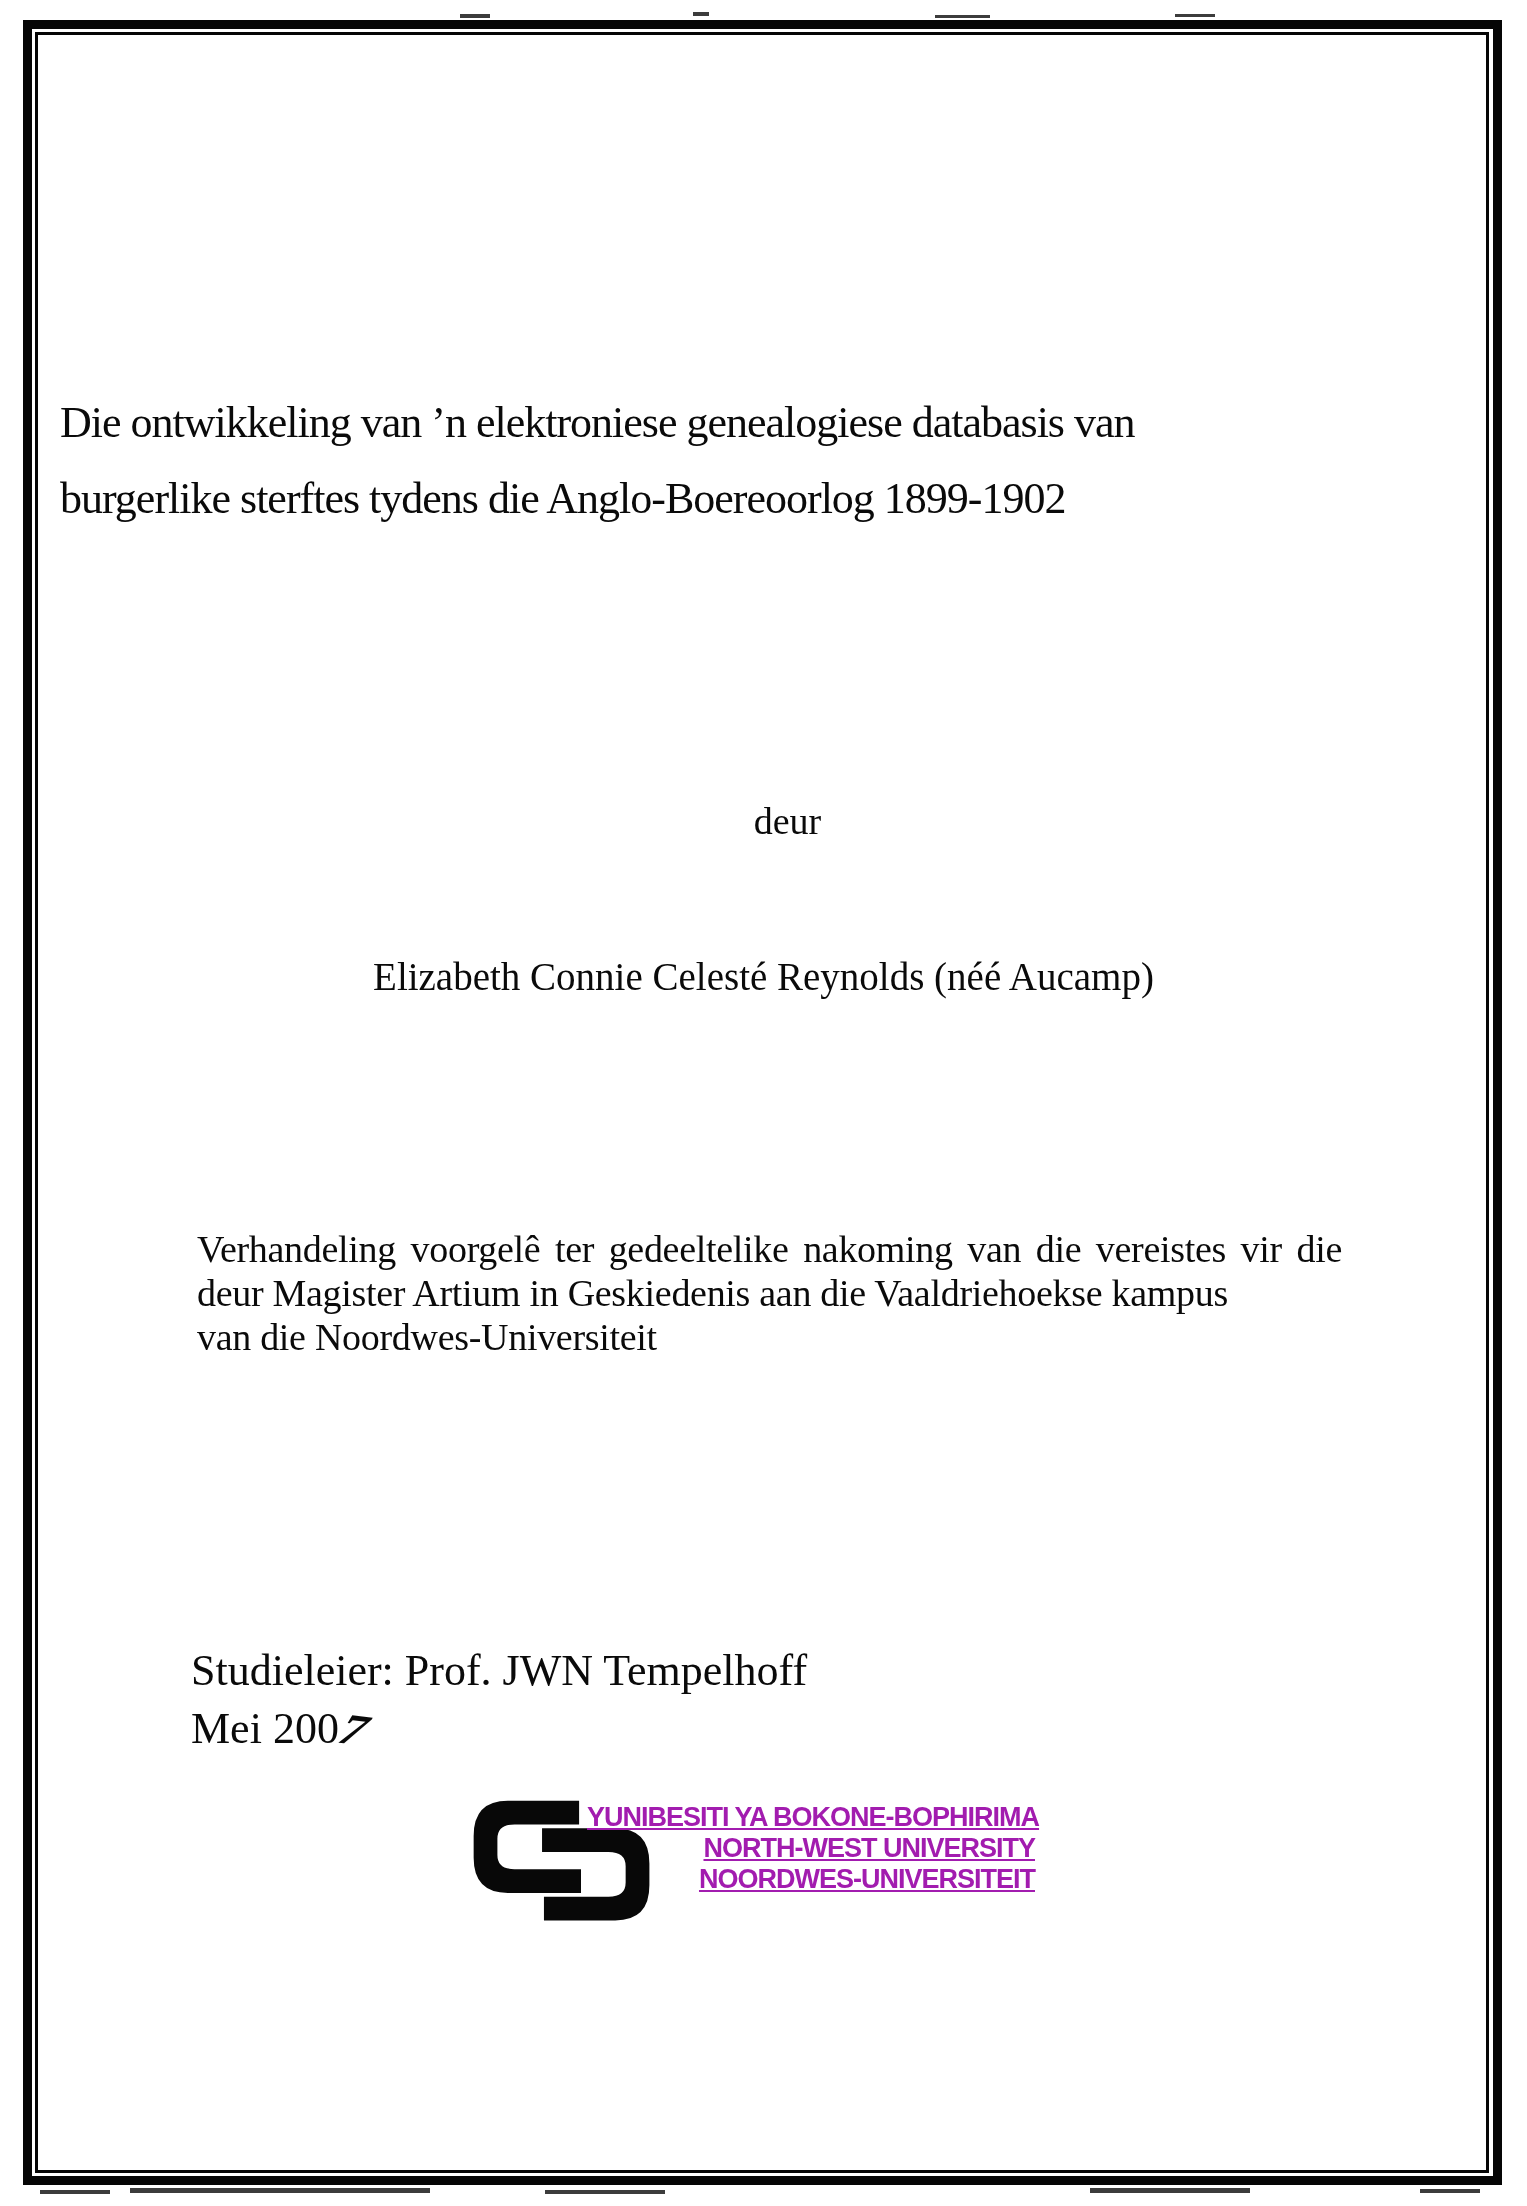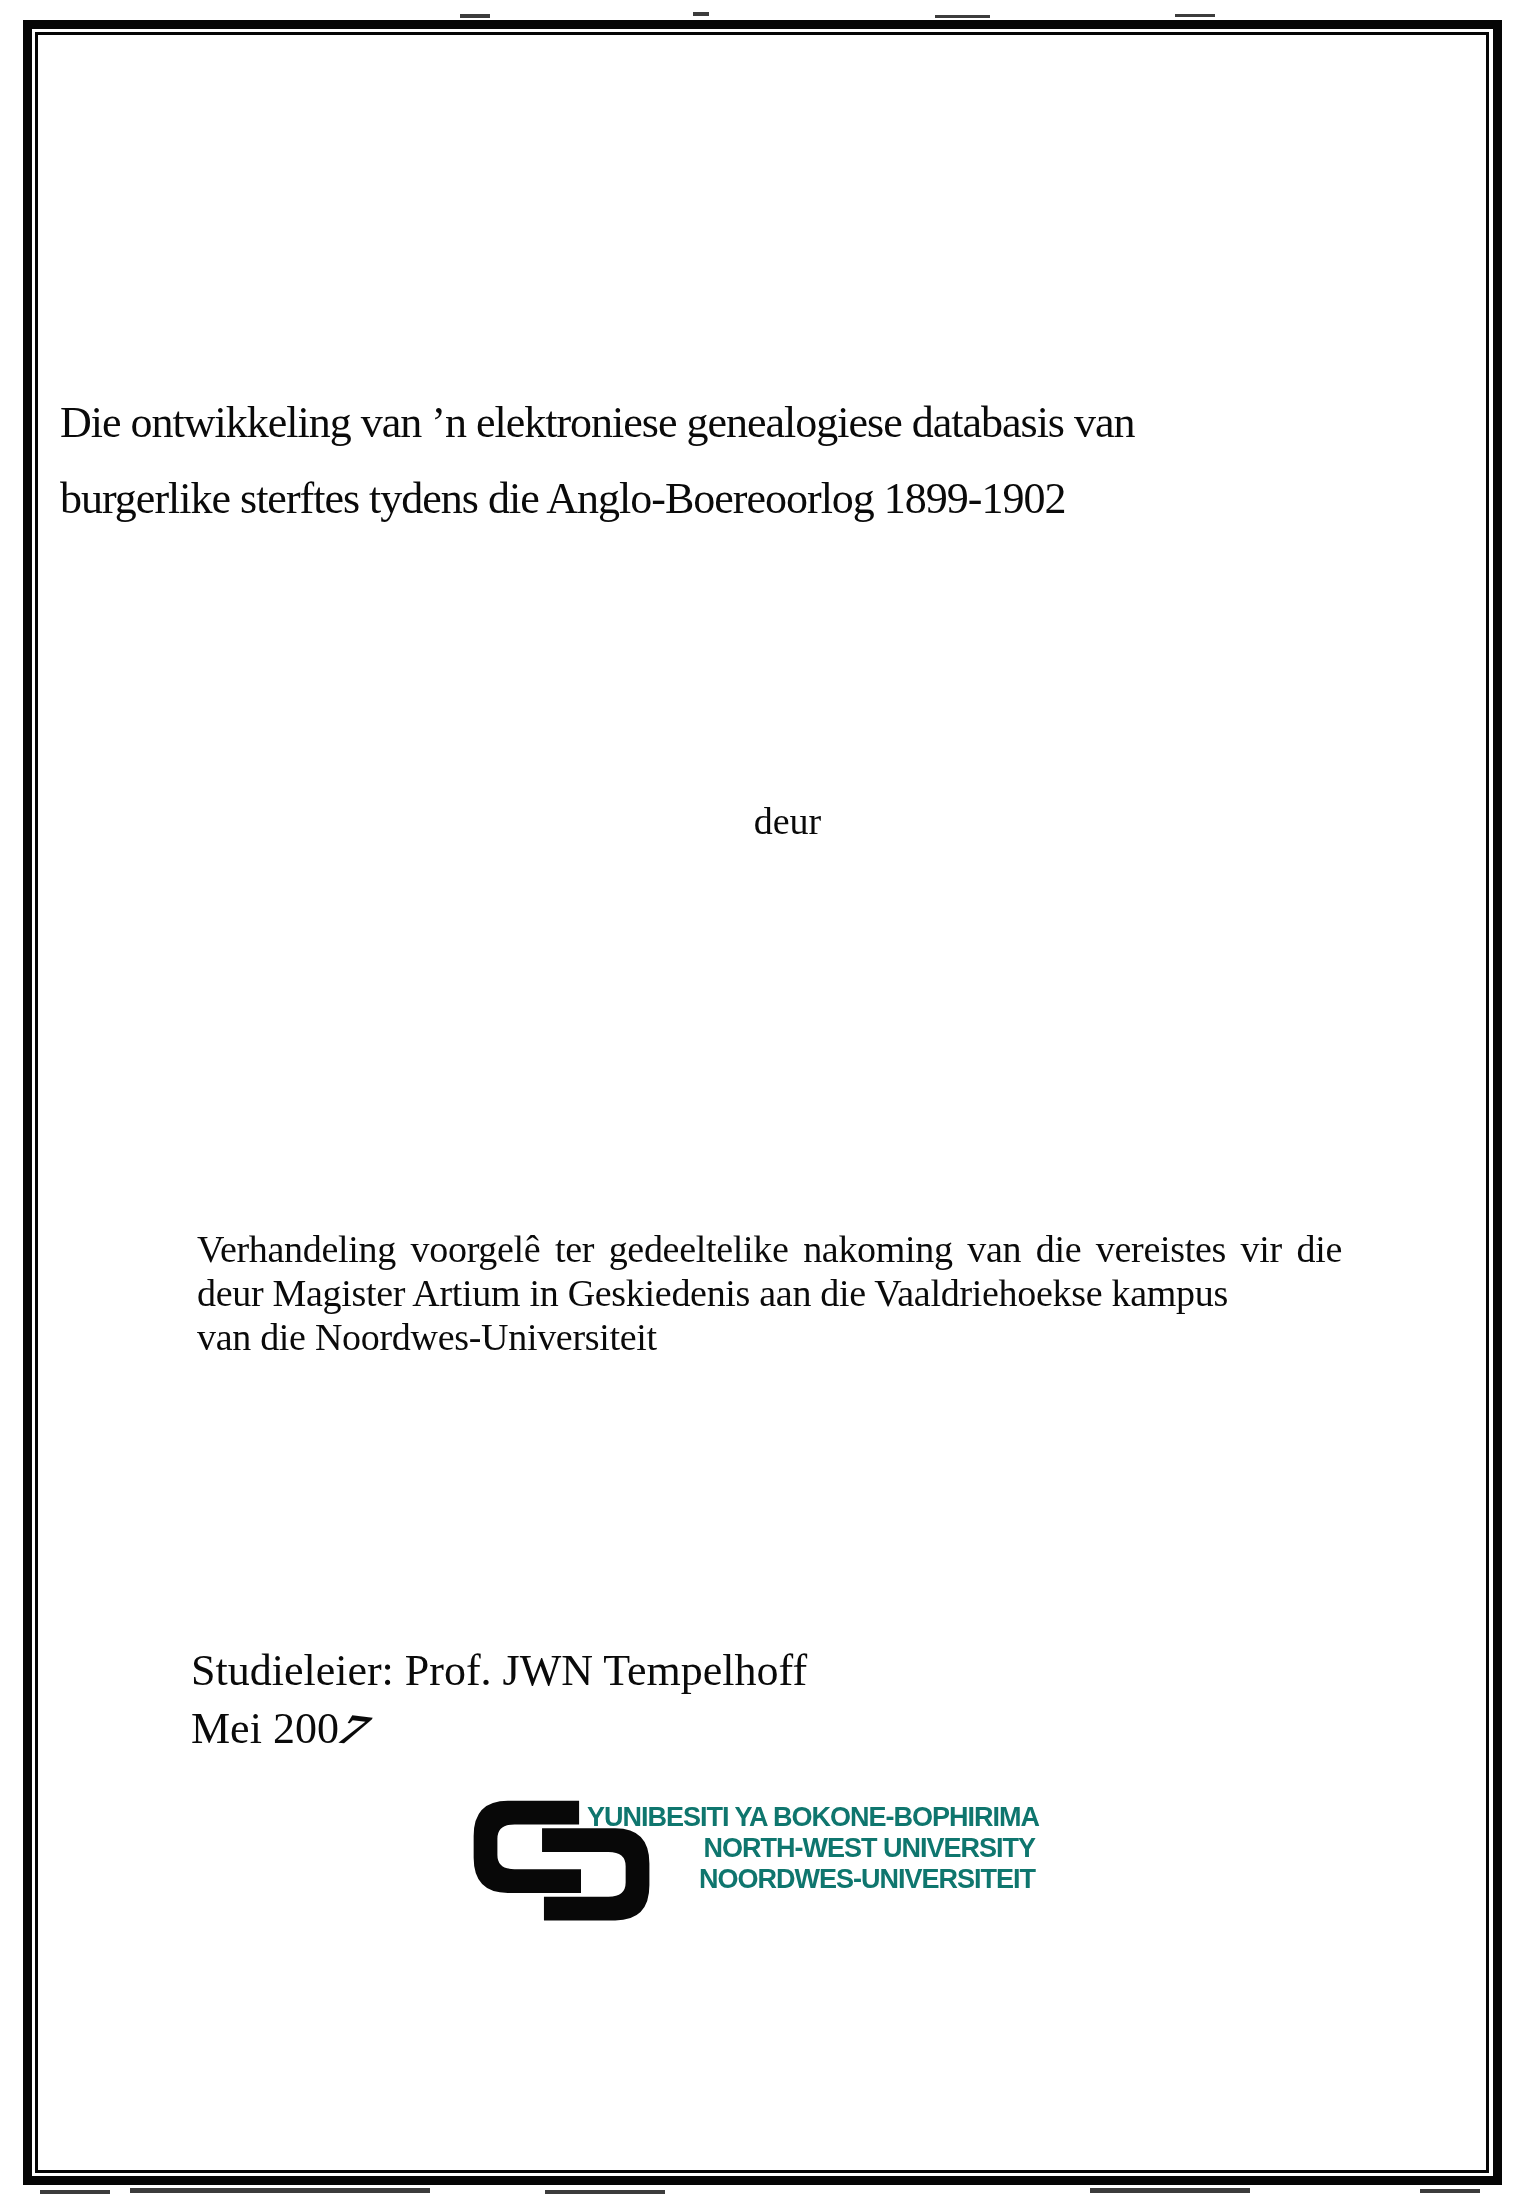--- a/index.html
+++ b/index.html
@@ -109,22 +109,23 @@
     position: absolute;
     left: 120px;
     width: 448px;
     top: 5px;
     text-align: right;
     font-family: "Liberation Sans", sans-serif;
     font-weight: 700;
     font-size: 27px;
     line-height: 31px;
     letter-spacing: -1px;
-    color: #0f766e;
+    color: #a21caf;
     white-space: nowrap;
+    text-decoration: underline;
   }
 </style>
 </head>
 <body>
 
 <div class="page">
 
   <div class="scan-dash" style="left:460px; top:14px; width:30px; height:4px;"></div>
   <div class="scan-dash" style="left:693px; top:12px; width:16px; height:4px;"></div>
   <div class="scan-dash" style="left:935px; top:15px; width:55px; height:3px;"></div>
@@ -139,20 +140,21 @@
   <div class="scan-dash" style="left:1090px; top:2188px; width:160px; height:5px;"></div>
   <div class="scan-dash" style="left:1420px; top:2189px; width:60px; height:4px;"></div>
 
   <div class="title-block">
     <div>Die ontwikkeling van ’n elektroniese genealogiese databasis van</div>
     <div>burgerlike sterftes tydens die Anglo-Boereoorlog 1899-1902</div>
   </div>
 
   <div class="byline">deur</div>
 
+  <div class="author-line">Elizabeth Connie Celesté Reynolds (néé Aucamp)</div>
 
   <div class="statement">
     <div class="justified">Verhandeling voorgelê ter gedeeltelike nakoming van die vereistes vir die</div>
     <div class="plain"><span>deur </span><span class="it">Magister Artium</span><span> in Geskiedenis aan die Vaaldriehoekse kampus</span></div>
     <div class="plain">van die Noordwes-Universiteit</div>
   </div>
 
   <div class="supervisor-block">
     <div>Studieleier: Prof. JWN Tempelhoff</div>
     <div><span>Mei 200</span><span class="seven">7</span></div>

